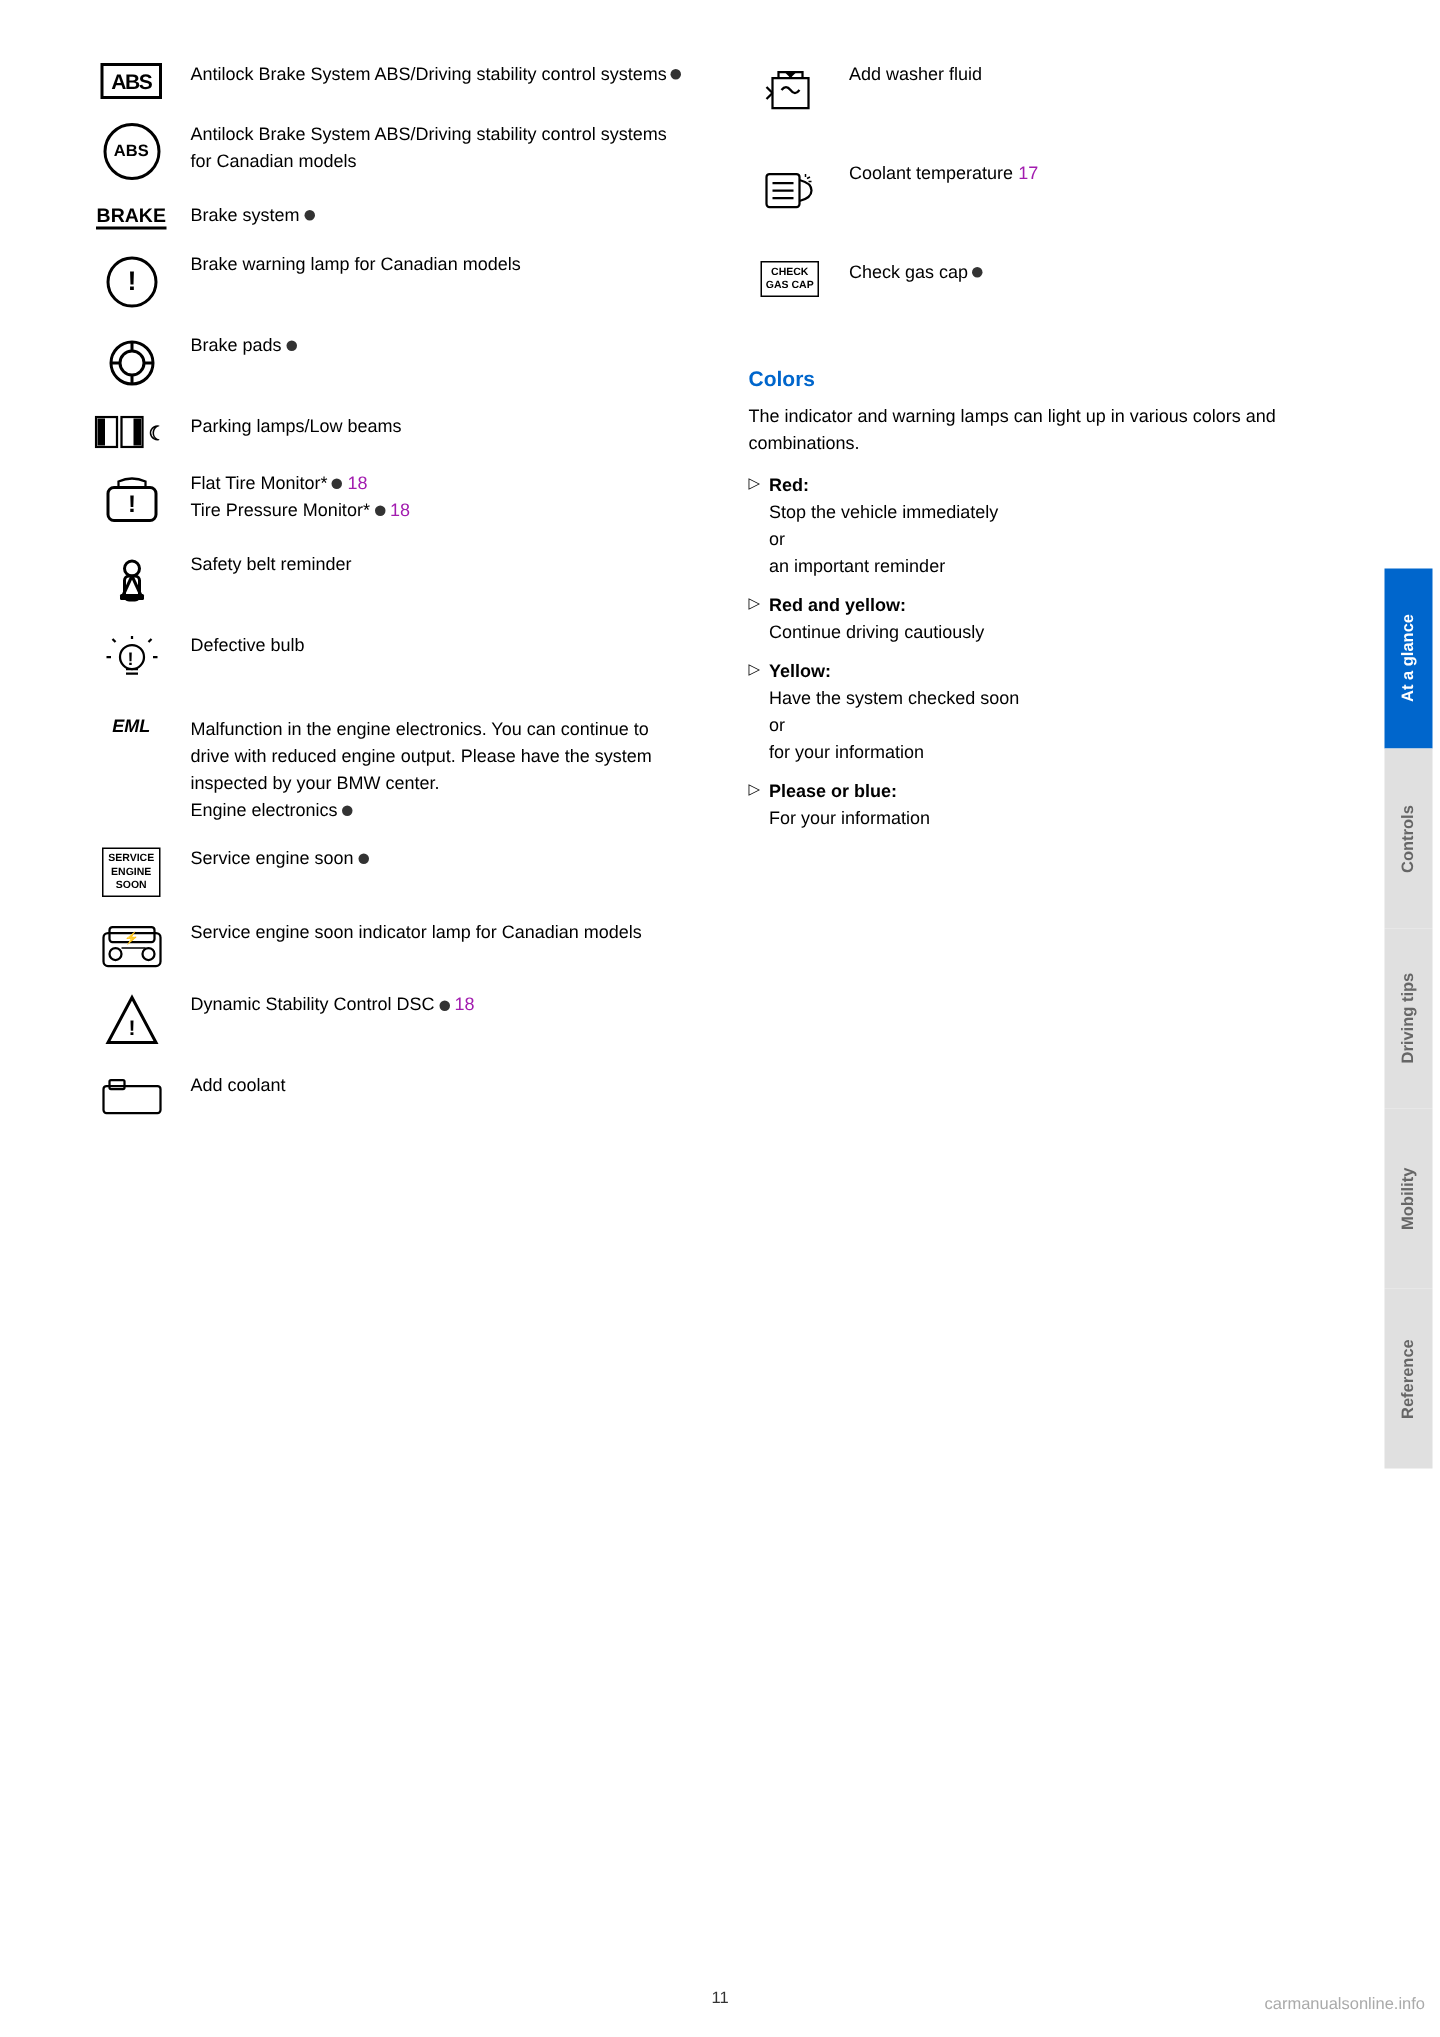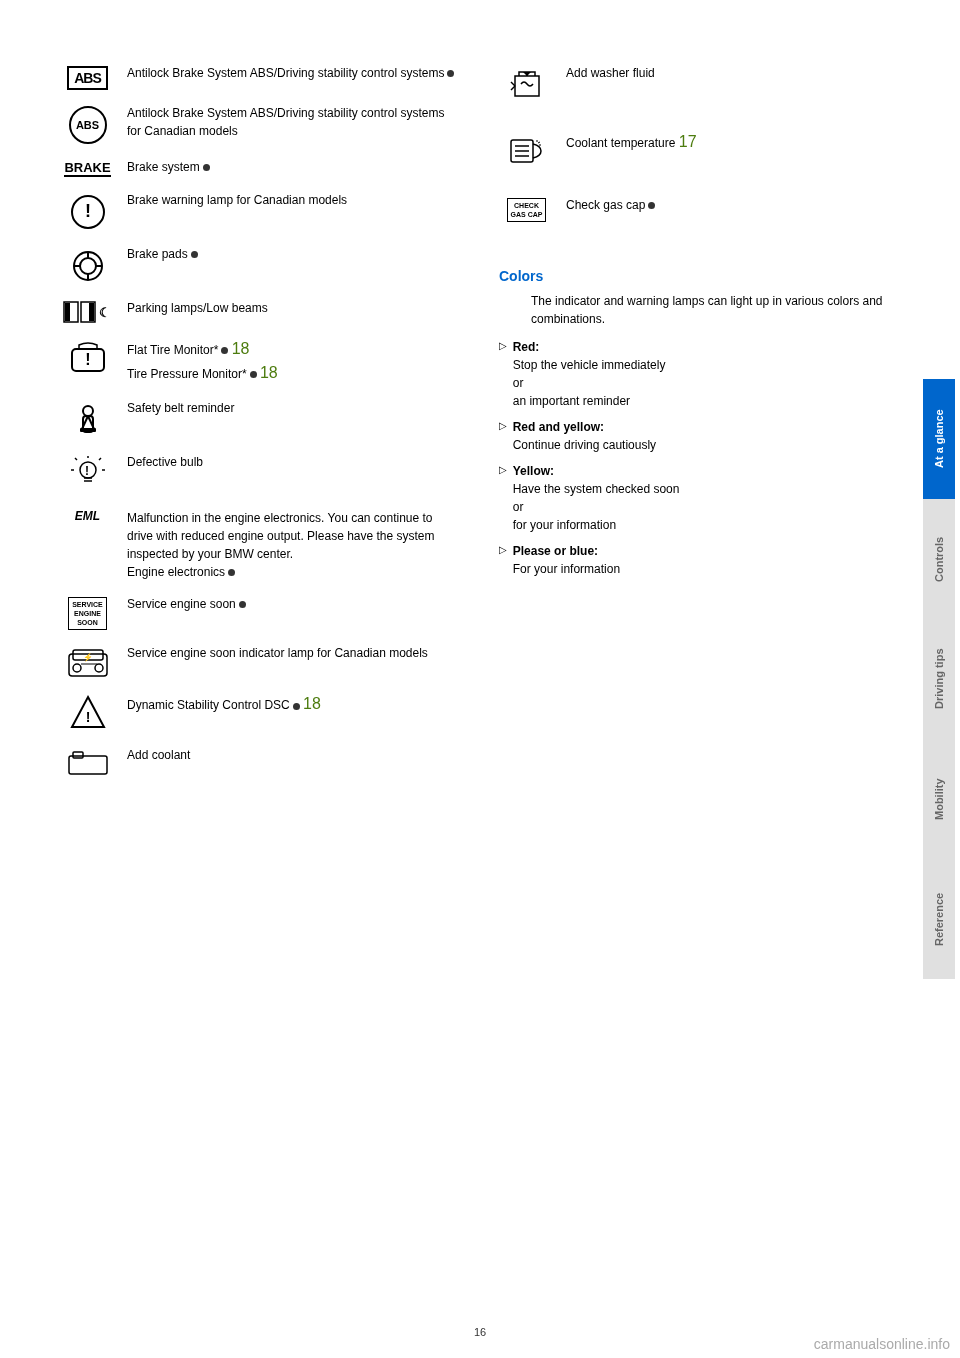--- a/index.html
+++ b/index.html
@@ -7,21 +7,21 @@
       font-family: Arial, Helvetica, sans-serif;
       background: #fff;
       width: 960px;
       min-height: 1358px;
       position: relative;
       display: flex;
     }
 
     .main-content {
       flex: 1;
-      padding: 64px 20px 40px 60px;
+      padding: 40px 20px 40px 60px;
       display: flex;
       gap: 40px;
     }
 
     .left-column {
       flex: 1;
       display: flex;
       flex-direction: column;
       gap: 14px;
     }
@@ -94,41 +94,40 @@
       display: inline-block;
       width: 7px;
       height: 7px;
       background: #333;
       border-radius: 50%;
       margin-left: 3px;
       vertical-align: middle;
     }
 
     .page-link {
-      color: #4d7c0f;
+      color: #a21caf;
       text-decoration: none;
-      font-size: 16px;
+      font-size: 12px;
     }
 
     .colors-section {
       margin-top: 10px;
     }
 
     .colors-title {
       font-size: 14px;
       font-weight: bold;
       color: #0066cc;
       margin-bottom: 8px;
     }
 
     .colors-intro {
       font-size: 12px;
       line-height: 1.5;
       margin-bottom: 10px;
-      margin-left: 32px;
     }
 
     .color-item {
       display: flex;
       align-items: flex-start;
       gap: 6px;
       margin-bottom: 8px;
     }
 
     .color-arrow {
@@ -150,23 +149,23 @@
       position: absolute;
       bottom: 30px;
       left: 50%;
       transform: translateX(-50%);
       font-size: 11px;
       color: #333;
     }
 
     .watermark {
       position: fixed;
-      bottom: 6px;
+      bottom: 16px;
       right: 10px;
-      font-size: 14px;
+      font-size: 11px;
       color: #aaa;
     }
   </style>
 </head>
 <body>
 
 <div class="main-content">
 
   <div class="left-column">
 
@@ -443,15 +442,15 @@
       <span>Mobility</span>
     </div>
 
     <div class="sidebar-tab inactive" style="background:#e0e0e0;color:#666;writing-mode:vertical-rl;transform:rotate(180deg);padding:20px 10px;font-size:11px;font-weight:bold;min-height:120px;display:flex;align-items:center;justify-content:center;">
       <span>Reference</span>
     </div>
 
   </div>
 </div>
 
-<div class="page-number" style="position:fixed;bottom:20px;left:50%;transform:translateX(-50%);">16</div>
+<div class="page-number" style="position:fixed;bottom:20px;left:50%;transform:translateX(-50%);">11</div>
 
 <div class="watermark">carmanualsonline.info</div>
 
 </body></html>

